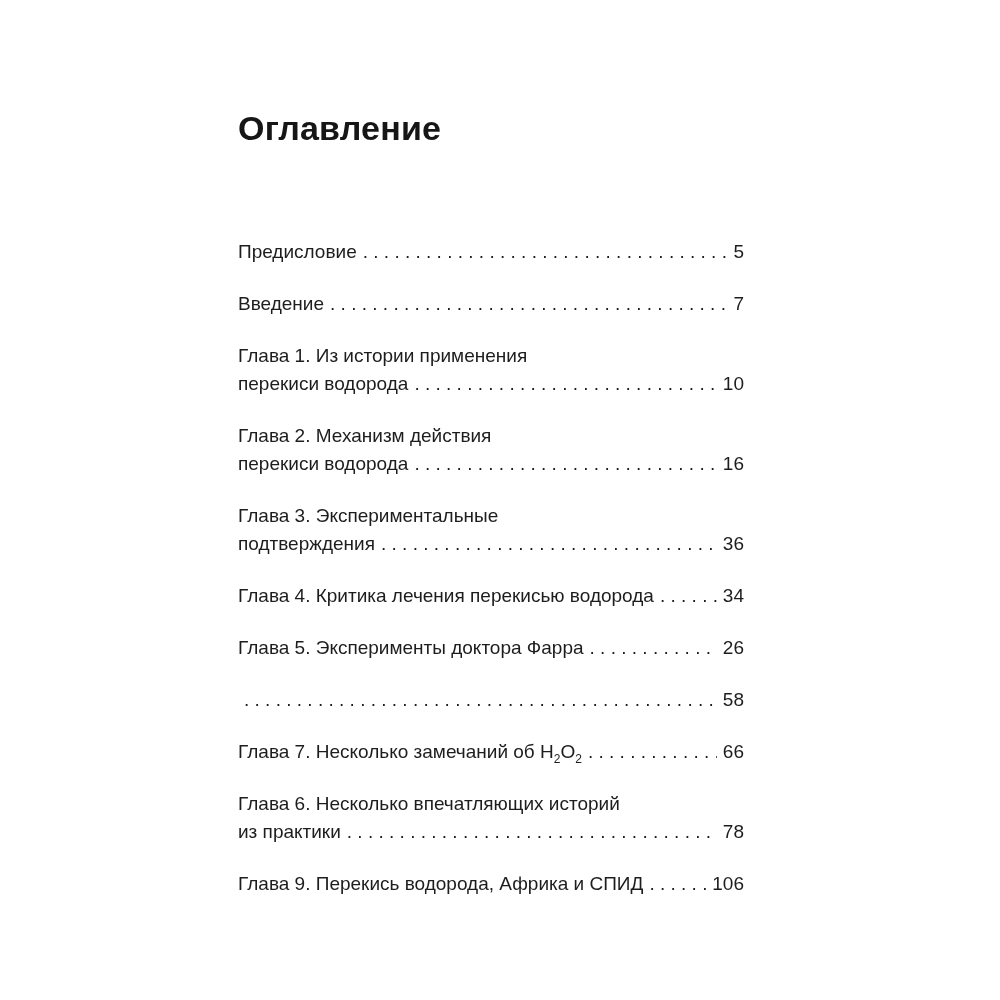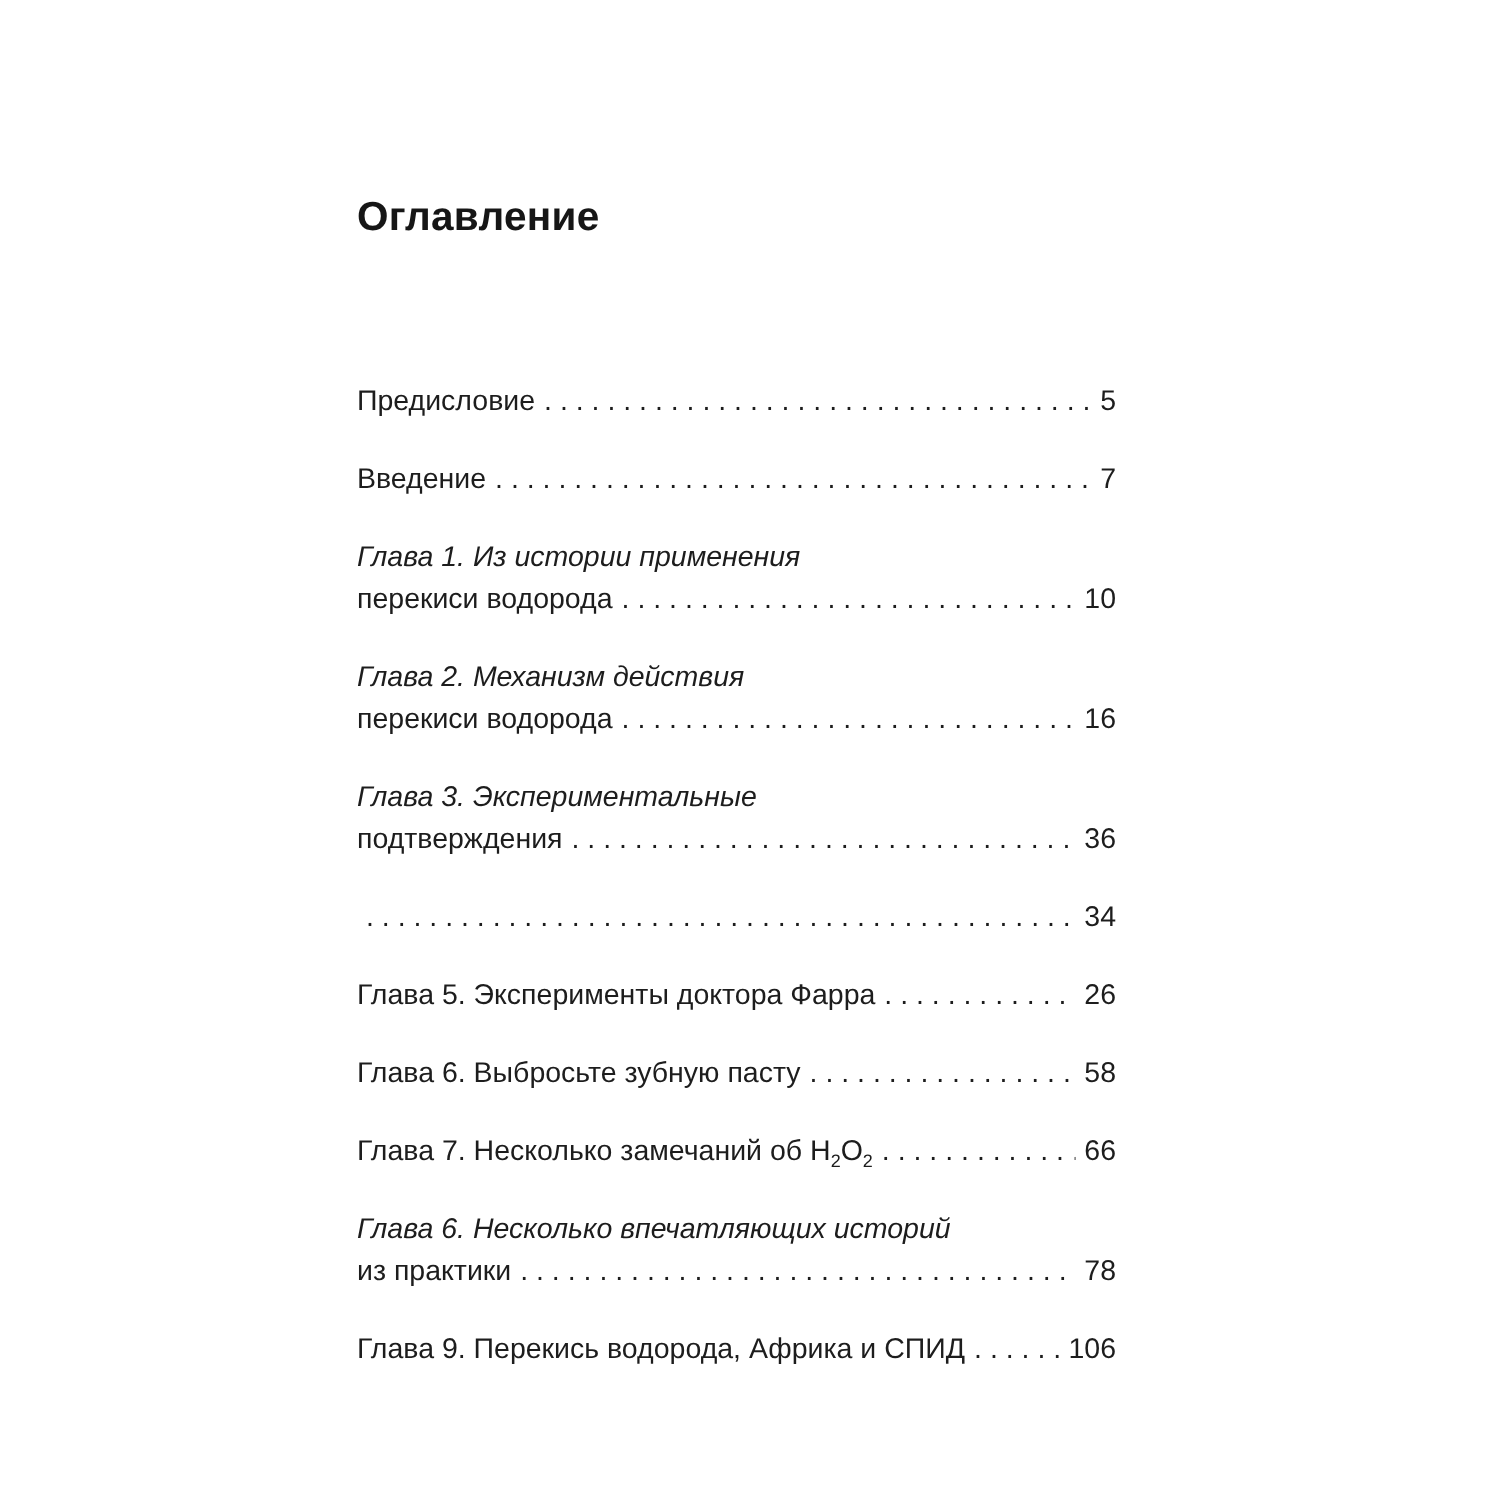--- a/index.html
+++ b/index.html
@@ -16,42 +16,41 @@
     overflow: hidden;
   }
   .content {
     position: absolute;
     left: 238px;
     top: 112px;
     width: 506px;
     color: #1d1d1d;
   }
   .title {
-    font-size: 27px;
+    font-size: 34px;
     line-height: 32px;
     font-weight: 700;
     color: #161616;
-    margin: 16px 0 94px 0;
+    margin: 0 0 94px 0;
     letter-spacing: 0.2px;
   }
   .toc {
     font-size: 19px;
     line-height: 28px;
   }
   .entry {
     margin-bottom: 24px;
   }
   .row {
     display: flex;
     align-items: baseline;
     min-width: 0;
   }
   .l1 {
     white-space: nowrap;
-    font-style: italic;
   }
   .t {
     white-space: nowrap;
     flex: 0 0 auto;
   }
   .dots {
     flex: 1 1 0;
     min-width: 0;
     overflow: hidden;
     white-space: nowrap;
@@ -114,36 +113,36 @@
         <div class="l1">Глава 3. Экспериментальные</div>
         <div class="row">
           <span class="t">подтверждения</span>
           <span class="dots">. . . . . . . . . . . . . . . . . . . . . . . . . . . . . . . . . . . . . . . . . . . . . . . . . . . . . . . . . . . .</span>
           <span class="pg">36</span>
         </div>
       </div>
 
       <div class="entry">
         <div class="row">
+          <span class="t">Глава 4. Критика лечения перекисью водорода</span>
           <span class="dots">. . . . . . . . . . . . . . . . . . . . . . . . . . . . . . . . . . . . . . . . . . . . . . . . . . . . . . . . . . . .</span>
           <span class="pg">34</span>
         </div>
       </div>
 
       <div class="entry">
         <div class="row">
           <span class="t">Глава 5. Эксперименты доктора Фарра</span>
           <span class="dots">. . . . . . . . . . . . . . . . . . . . . . . . . . . . . . . . . . . . . . . . . . . . . . . . . . . . . . . . . . . .</span>
           <span class="pg">26</span>
         </div>
       </div>
 
       <div class="entry">
         <div class="row">
-          <span class="t">Глава 6. Выбросьте зубную пасту</span>
           <span class="dots">. . . . . . . . . . . . . . . . . . . . . . . . . . . . . . . . . . . . . . . . . . . . . . . . . . . . . . . . . . . .</span>
           <span class="pg">58</span>
         </div>
       </div>
 
       <div class="entry">
         <div class="row">
           <span class="t"><span>Глава 7. Несколько замечаний об H</span><sub>2</sub><span>O</span><sub>2</sub></span>
           <span class="dots">. . . . . . . . . . . . . . . . . . . . . . . . . . . . . . . . . . . . . . . . . . . . . . . . . . . . . . . . . . . .</span>
           <span class="pg">66</span>

